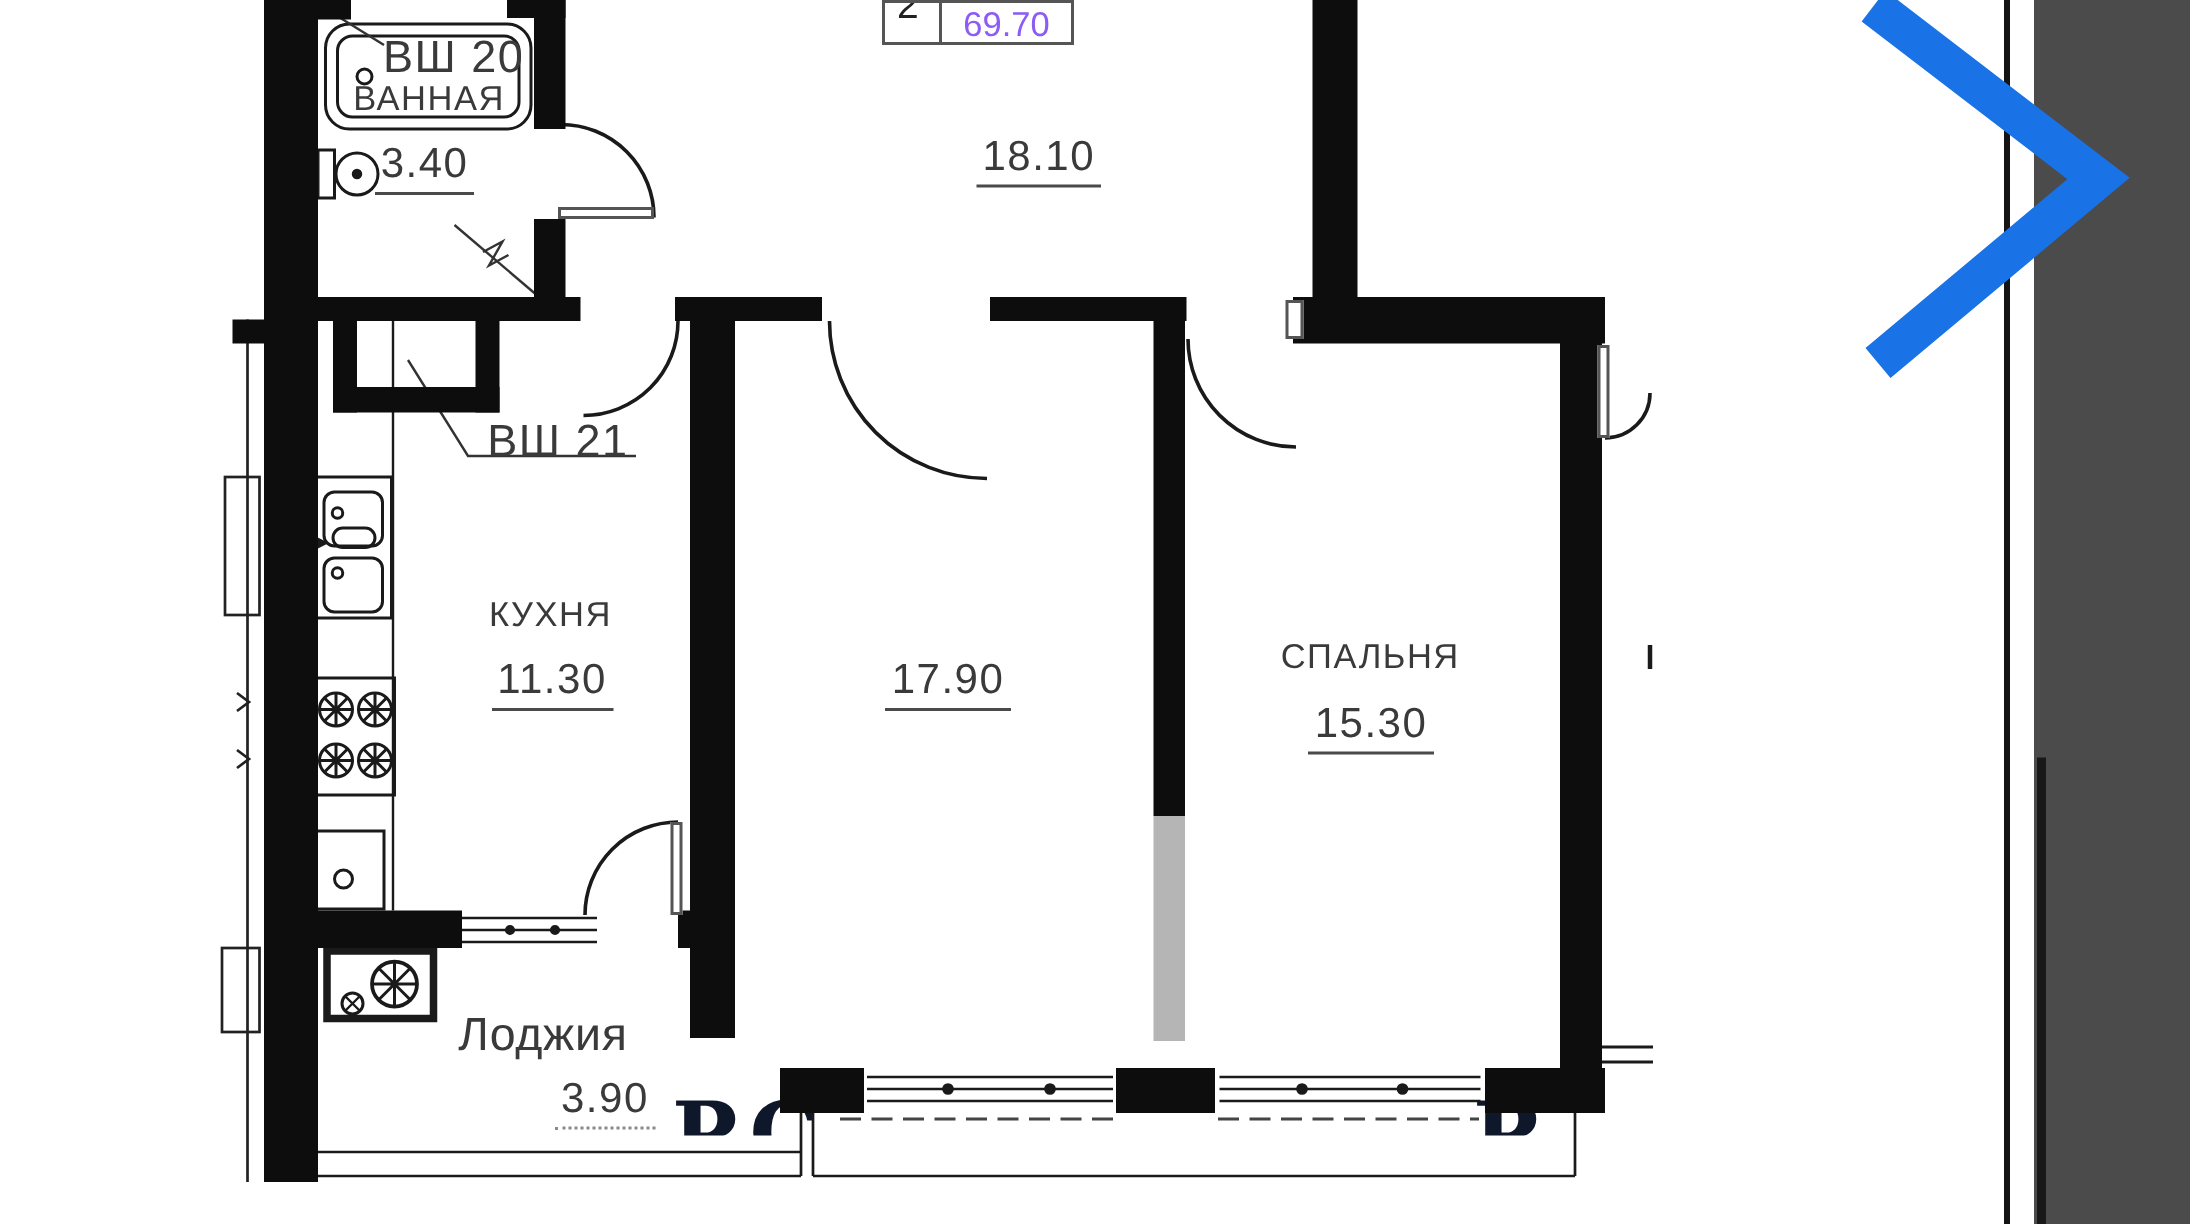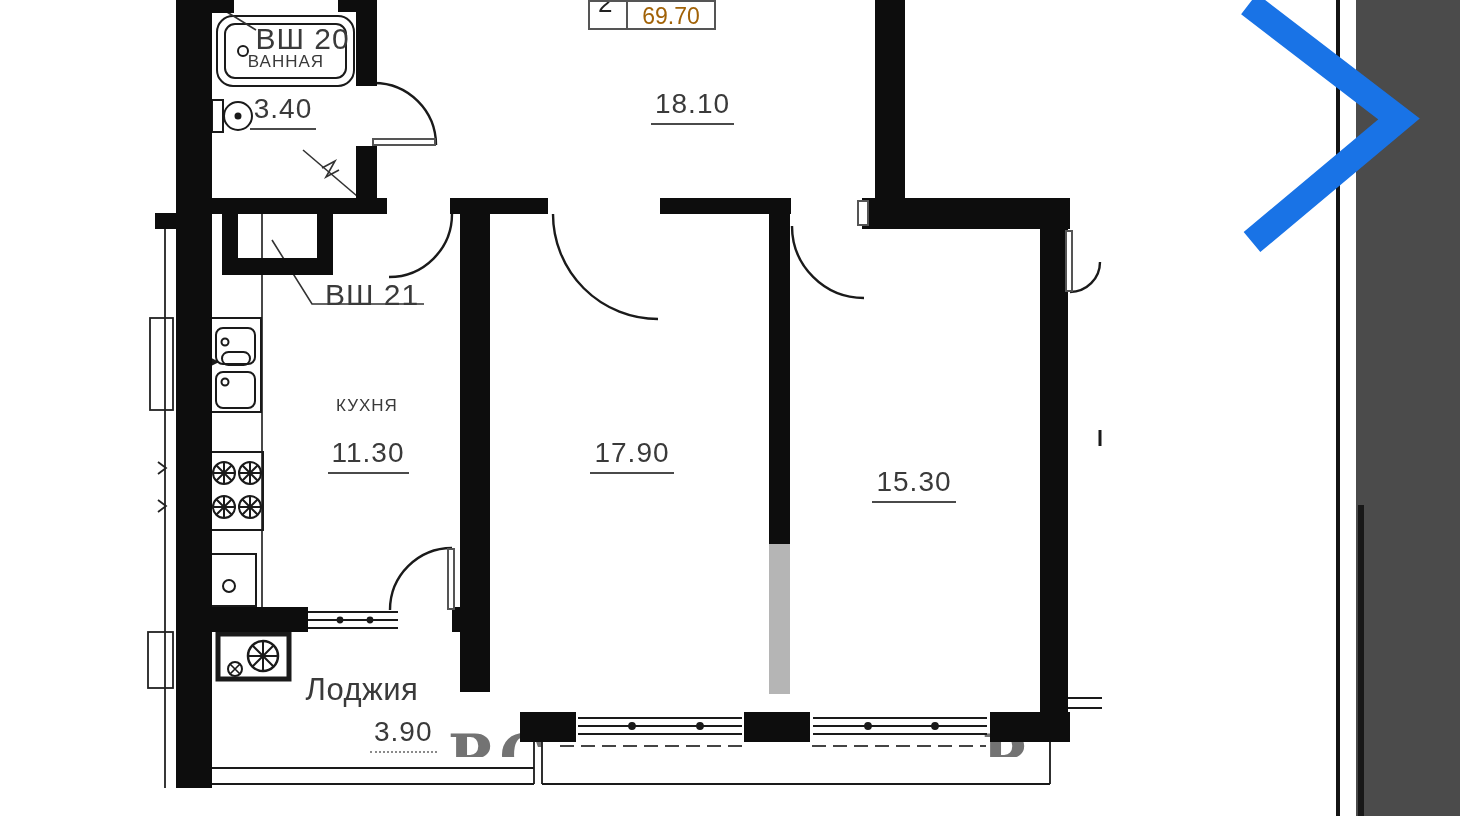--- a/index.html
+++ b/index.html
@@ -3,34 +3,34 @@
 <meta charset="utf-8">
 <style>
   html,body{margin:0;padding:0;background:#fff;}
   .screen{position:relative;width:1460px;height:816px;background:#ffffff;overflow:hidden;
           font-family:"Liberation Sans",sans-serif;color:#333;}
   .abs{position:absolute;}
   .w{position:absolute;background:#0d0d0d;}
   .w.gray{background:#b5b5b5;}
   .leaf{position:absolute;background:#fff;border:2px solid #555;box-sizing:border-box;}
   .lbl{position:absolute;text-align:center;color:#3a3a3a;letter-spacing:1px;white-space:nowrap;}
-  .rname{font-size:17px;}
+  .rname{font-size:23px;}
   .rname.big{font-size:31px;letter-spacing:0.5px;}
   .rarea{font-size:28px;}
   .rarea .u{display:inline-block;border-bottom:2px solid #4a4a4a;padding:0 4px 3px 4px;}
   .rarea .ud{display:inline-block;border-bottom:2px dotted #8a8a8a;padding:0 4px 3px 4px;margin-left:44px;}
   .vsh{font-size:30px;}
   .stamp{position:absolute;left:588px;top:0;width:128px;height:30px;border:2px solid #555;
          box-sizing:border-box;display:flex;background:#fff;overflow:hidden;}
   .stamp .c1{width:36px;border-right:2px solid #555;position:relative;overflow:hidden;}
   .stamp .c1 span{position:absolute;left:8px;top:-14px;font-size:26px;color:#222;}
-  .stamp .c2{flex:1;text-align:center;font-size:23px;color:#a16207;line-height:28px;}
+  .stamp .c2{flex:1;text-align:center;font-size:23px;color:#8b5cf6;line-height:28px;}
   .wm{position:absolute;left:430px;top:724px;width:650px;height:33px;overflow:hidden;z-index:1;}
   .wm span{position:absolute;top:-2px;font-family:"DejaVu Serif",serif;font-weight:bold;
-           font-size:58px;color:#737373;letter-spacing:8px;}
+           font-size:58px;color:#0f172a;letter-spacing:8px;}
   svg.draw{position:absolute;left:0;top:0;z-index:2;}
   .walls{z-index:3;}
   .texts{z-index:4;}
   .rightline{position:absolute;left:1336px;top:0;width:4px;height:816px;background:#141414;z-index:5;}
   .panel{position:absolute;left:1356px;top:0;width:104px;height:816px;background:#4b4b4b;z-index:5;}
   .thumb{position:absolute;left:2px;top:505px;width:6px;height:311px;background:#181818;}
   svg.chev{position:absolute;left:0;top:0;z-index:6;cursor:pointer;}
 </style>
 </head>
 <body>
@@ -199,20 +199,21 @@
 
     <div class="lbl rarea" style="left:630px;top:88px;width:125px;"><span class="u">18.10</span></div>
 
     <div class="lbl vsh" style="left:322px;top:278px;width:100px;">ВШ 21</div>
 
     <div class="lbl rname" style="left:303px;top:396px;width:128px;">КУХНЯ</div>
     <div class="lbl rarea" style="left:327px;top:437px;width:82px;"><span class="u">11.30</span></div>
 
     <div class="lbl rarea" style="left:590px;top:437px;width:84px;"><span class="u">17.90</span></div>
 
+    <div class="lbl rname" style="left:830px;top:424px;width:167px;">СПАЛЬНЯ</div>
     <div class="lbl rarea" style="left:872px;top:466px;width:84px;"><span class="u">15.30</span></div>
 
     <div class="lbl rname big" style="left:298px;top:672px;width:128px;">Лоджия</div>
     <div class="lbl rarea" style="left:326px;top:716px;width:72px;"><span class="ud">3.90</span></div>
   </div>
 
   <div class="rightline"></div>
   <div class="panel">
     <div class="thumb"></div>
   </div>

